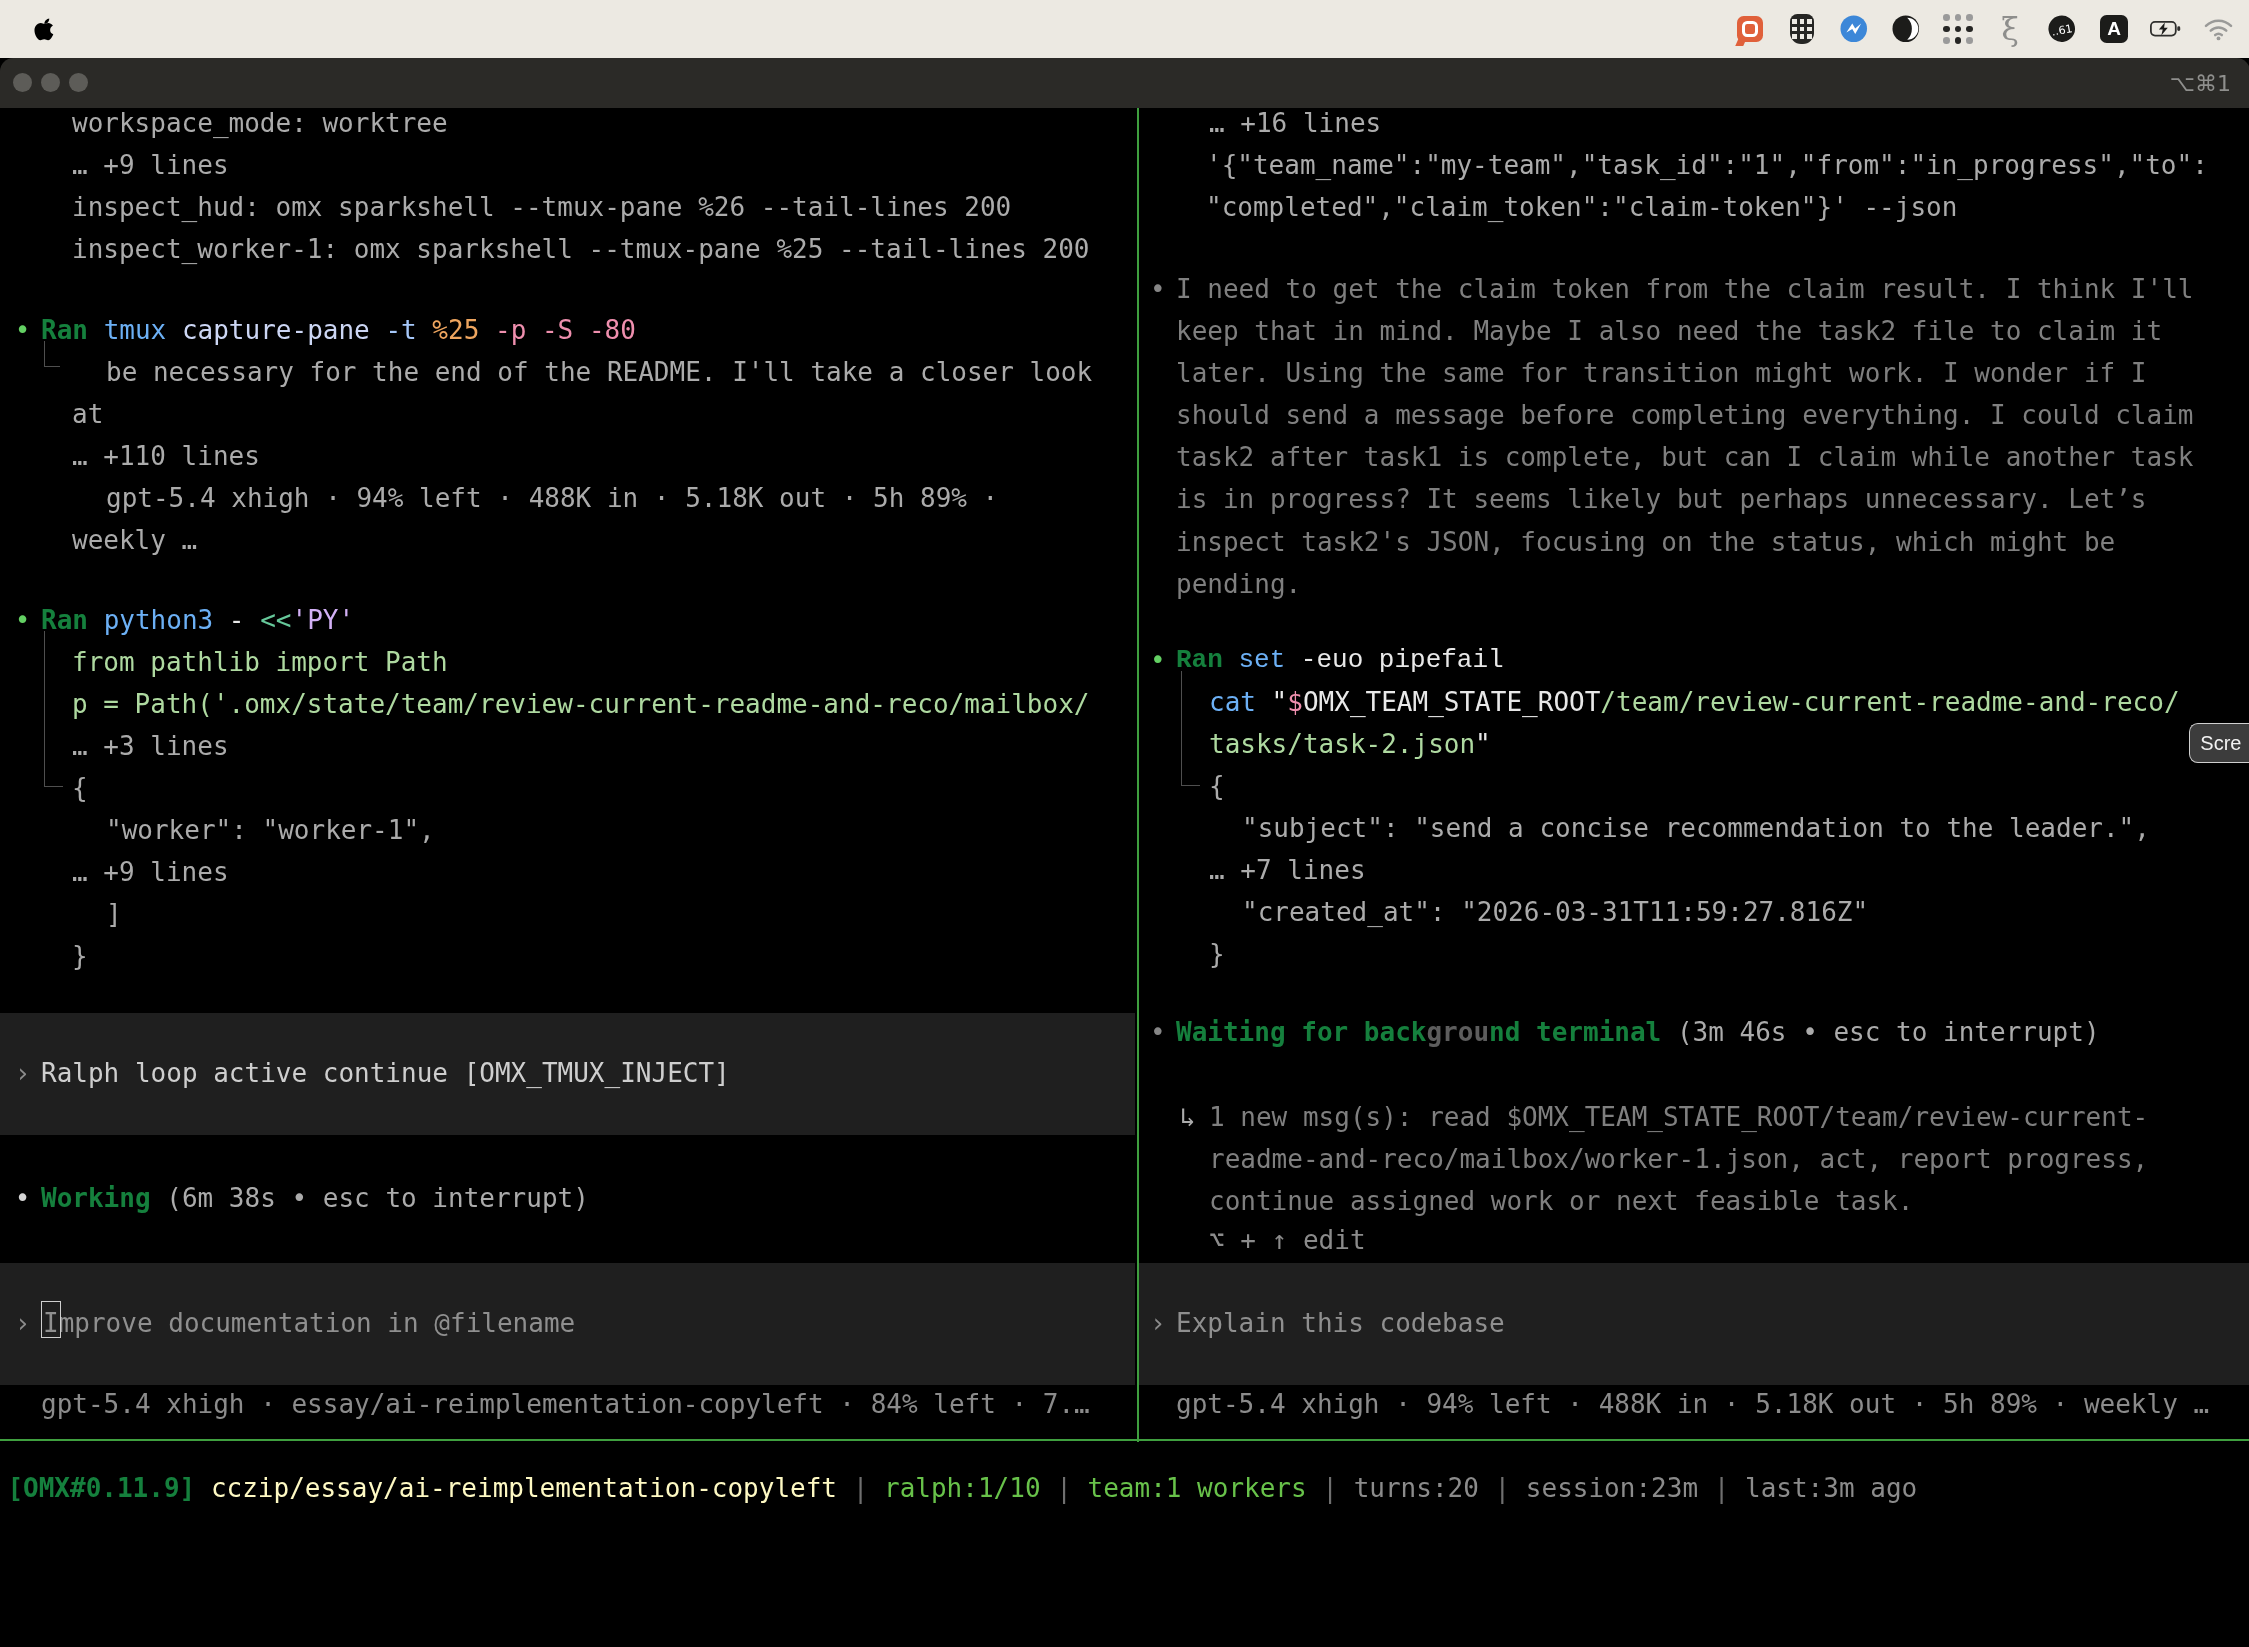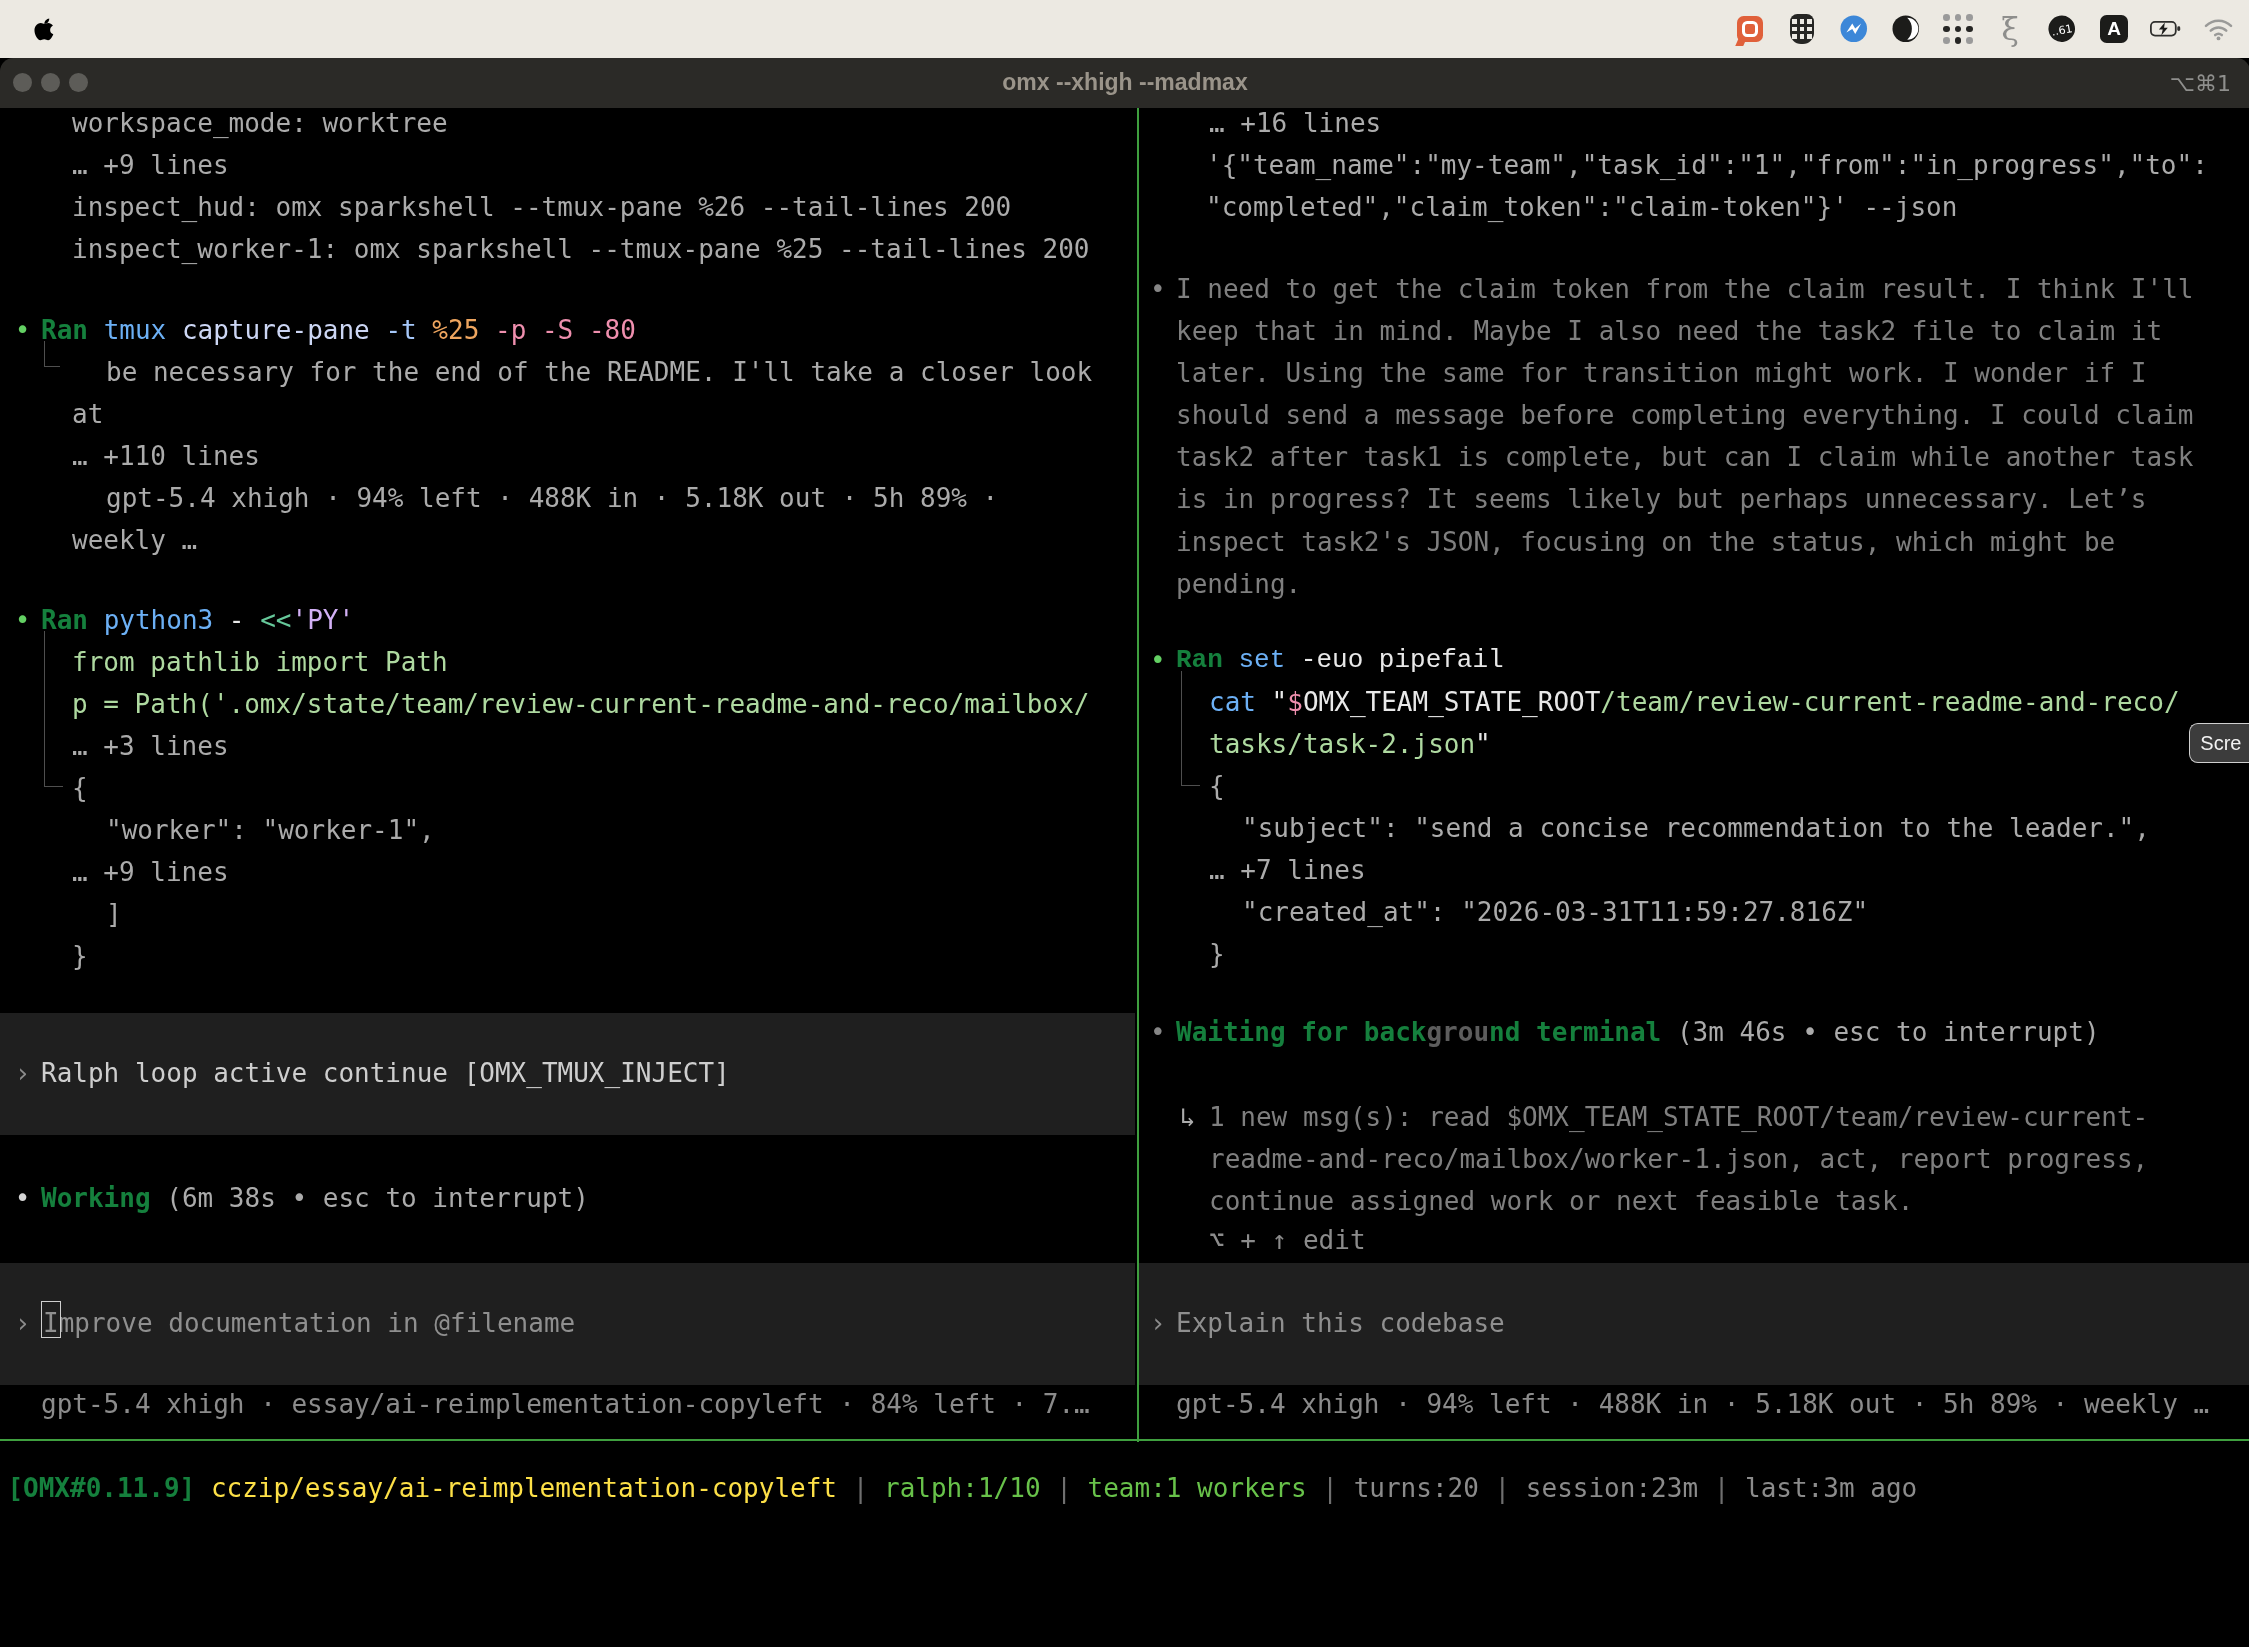--- a/index.html
+++ b/index.html
@@ -31,21 +31,21 @@
   .tl{position:absolute;font-size:26px;line-height:32px;white-space:pre;}
   .cursor-box{position:absolute;left:41px;top:1301px;width:17.7px;height:35px;border:1.5px solid #cfcfcf;}
   
   .c-fg{color:#ababab;} .c-fgb{color:#cecece;} .c-dim{color:#8b8b8b;}
   .c-think{color:#7f7f7f;} .c-ph{color:#8f8f8f;}
   .c-cmd{color:#15803d;font-weight:bold;} .c-cmddim{color:#5d5d5d;font-weight:bold;}
   .c-wht{color:#e8e8e8;} .c-blue{color:#6cb0f5;} .c-lblue{color:#a6c8fa;}
   .c-pale{color:#ccd6f4;} .c-orange{color:#eea55f;} .c-pink{color:#ef8fae;}
   .c-purp{color:#d2b0f5;} .c-teal{color:#66c89a;} .c-code{color:#aed9a0;}
   .c-bdot{color:#63d063;} .c-wdot{color:#d4d4d4;} .c-dimdot{color:#868686;}
-  .c-cyan{color:#fde047;} .c-sgreen{color:#68c24a;} .c-sep{color:#6f6f6f;}
+  .c-cyan{color:#fef9c3;} .c-sgreen{color:#68c24a;} .c-sep{color:#6f6f6f;}
   
   .scre{position:absolute;left:2189px;top:723px;width:63px;height:40px;background:#3c3c3c;
         border:1.5px solid #d0d0d0;border-right:none;border-radius:8.9px 0 0 8.9px;color:#f2f2f2;
         font-family:"Liberation Sans",sans-serif;font-size:20px;line-height:38px;padding-left:10.3px;
         box-sizing:border-box;}
   
   .win-bottom{position:absolute;left:0;top:1589px;width:2250px;height:47px;background:#000;
               border-radius:0 0 13.3px 13.3px;overflow:hidden;}
   .tmuxbar{position:absolute;left:0;top:0;width:2250px;height:43px;background:#55b837;color:#0b0b0b;
            font-size:26px;line-height:43px;}
@@ -138,21 +138,20 @@
             <circle cx="21" cy="29" r="2.6" fill="#9a9a98"></circle>
           </svg>
         </div>
       </div>
   </div>
 
   <div class="titlebar"></div>
   <div class="tl-btn" style="left:12.5px"></div>
   <div class="tl-btn" style="left:41px"></div>
   <div class="tl-btn" style="left:69px"></div>
-  <div class="win-title">omx --xhigh --madmax</div>
   <div class="win-shortcut">⌥⌘1</div>
 
   <div class="band" style="left:0;top:1013px;width:1135px;height:122px"></div>
   <div class="band" style="left:0;top:1263px;width:1135px;height:122px"></div>
   <div class="band" style="left:1139px;top:1263px;width:1111px;height:122px"></div>
 
   <div class="vdivider"></div>
   <div class="hdivider"></div>
 
   <div id="left-pane">

